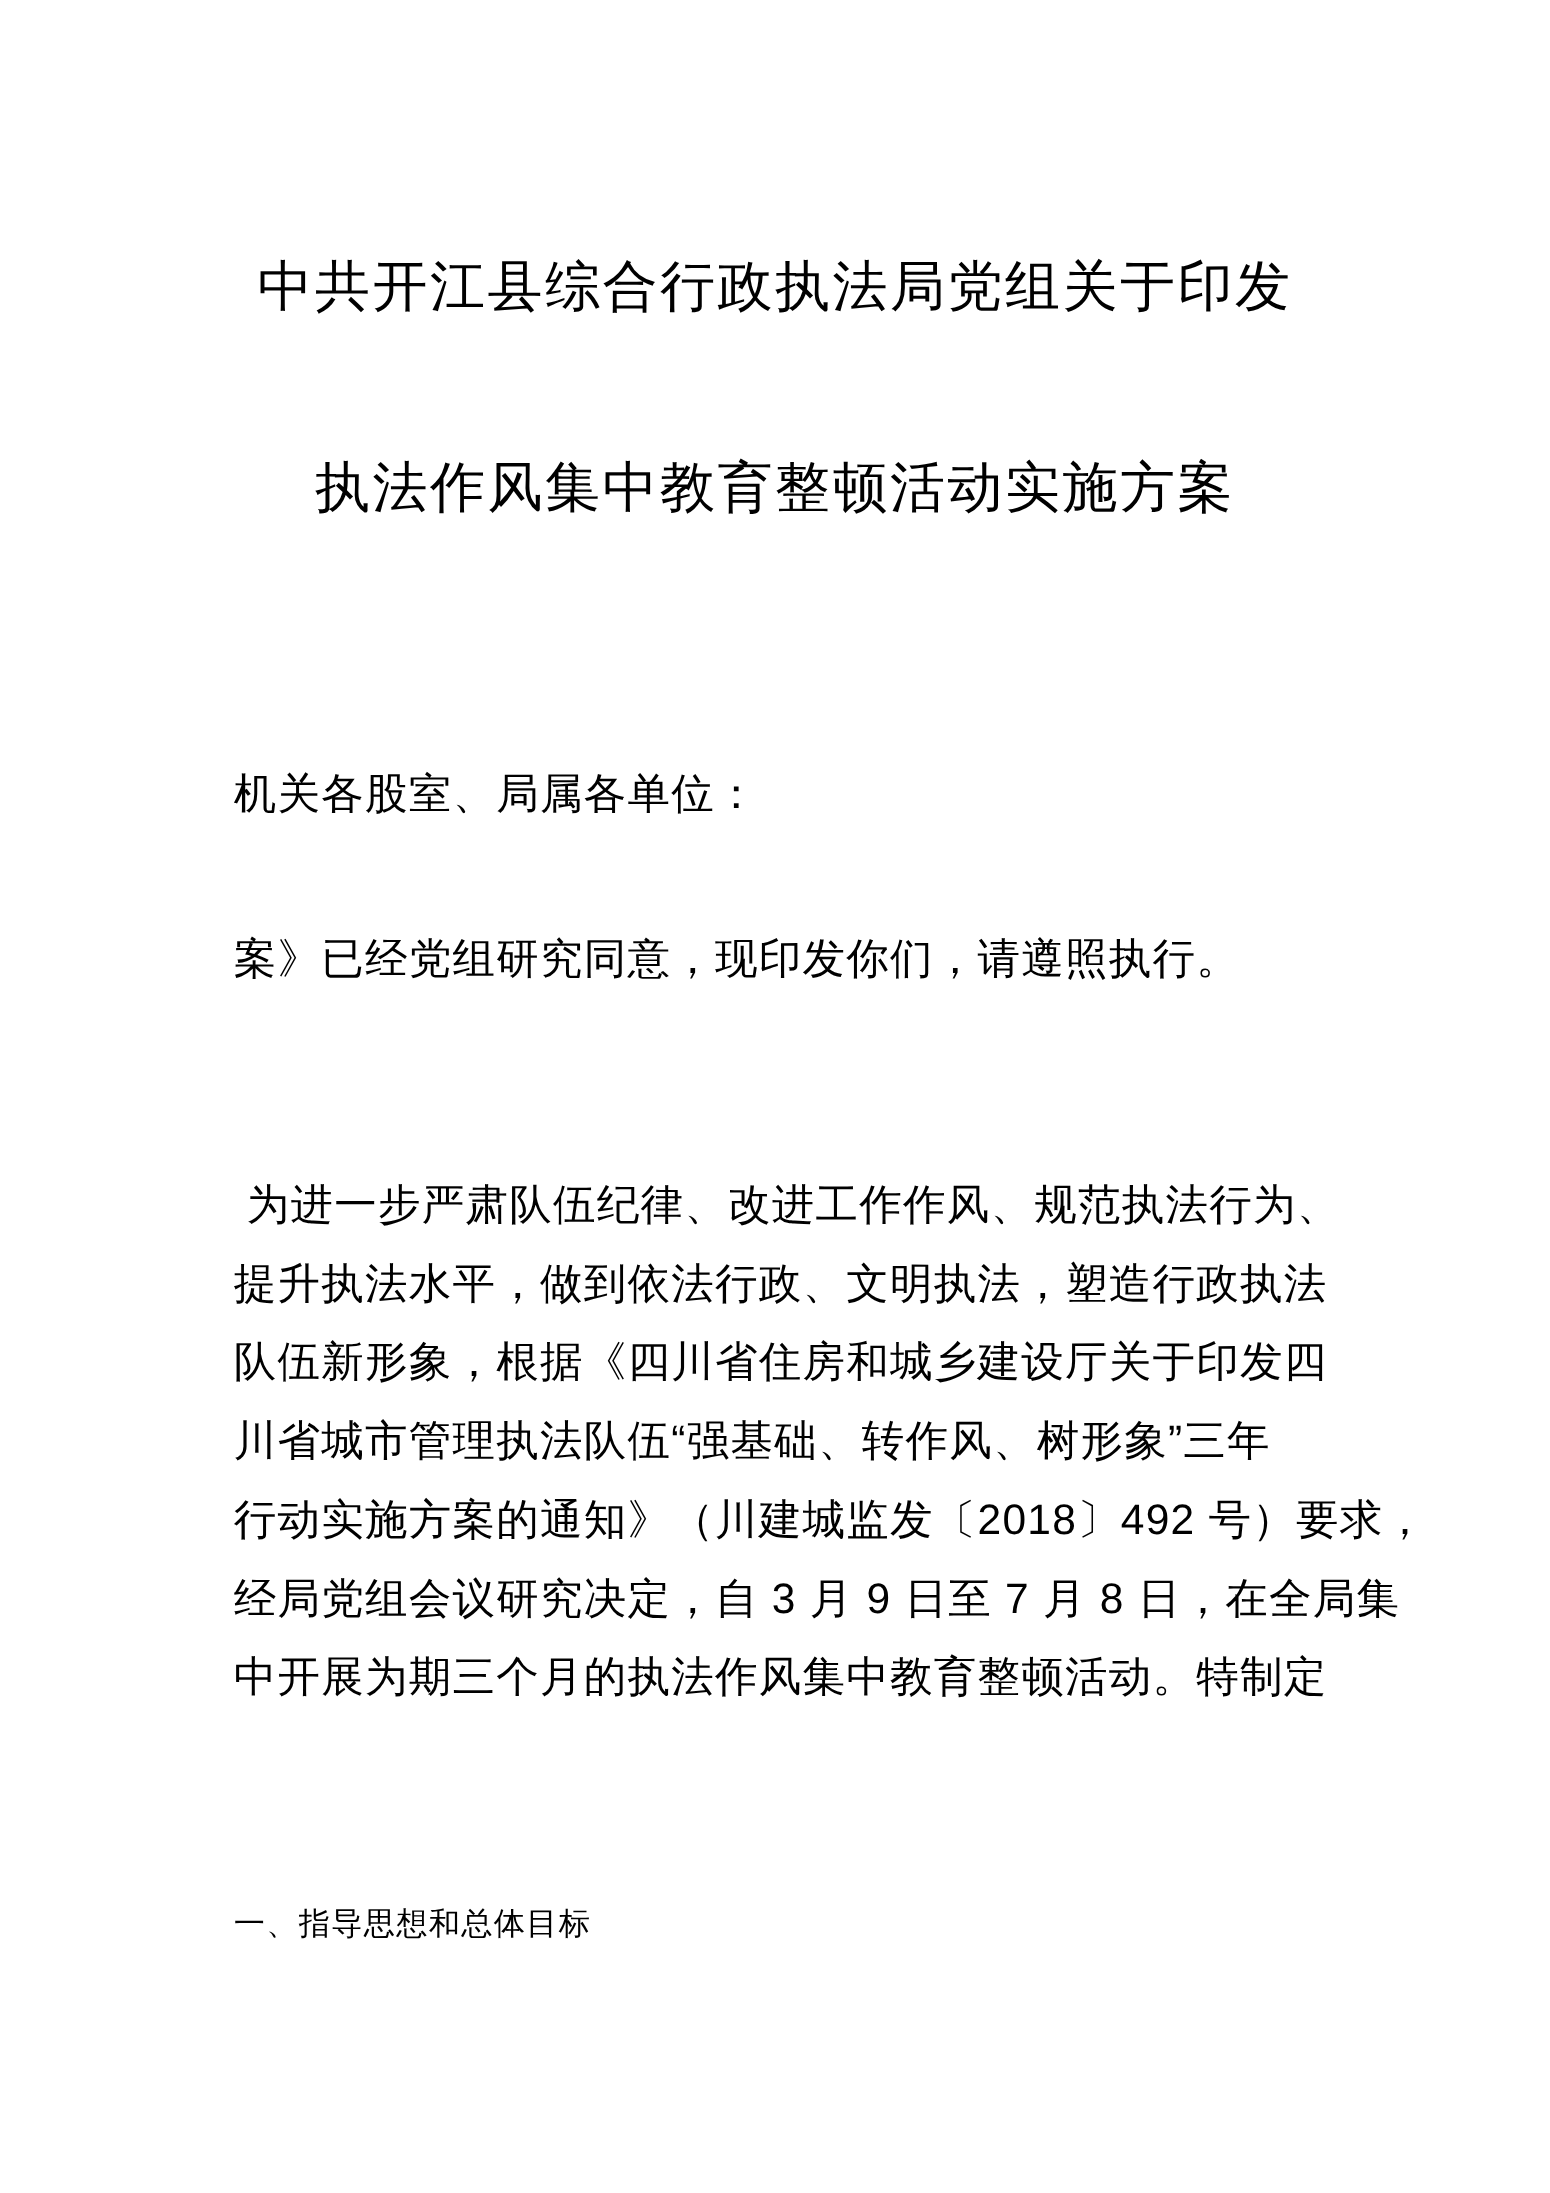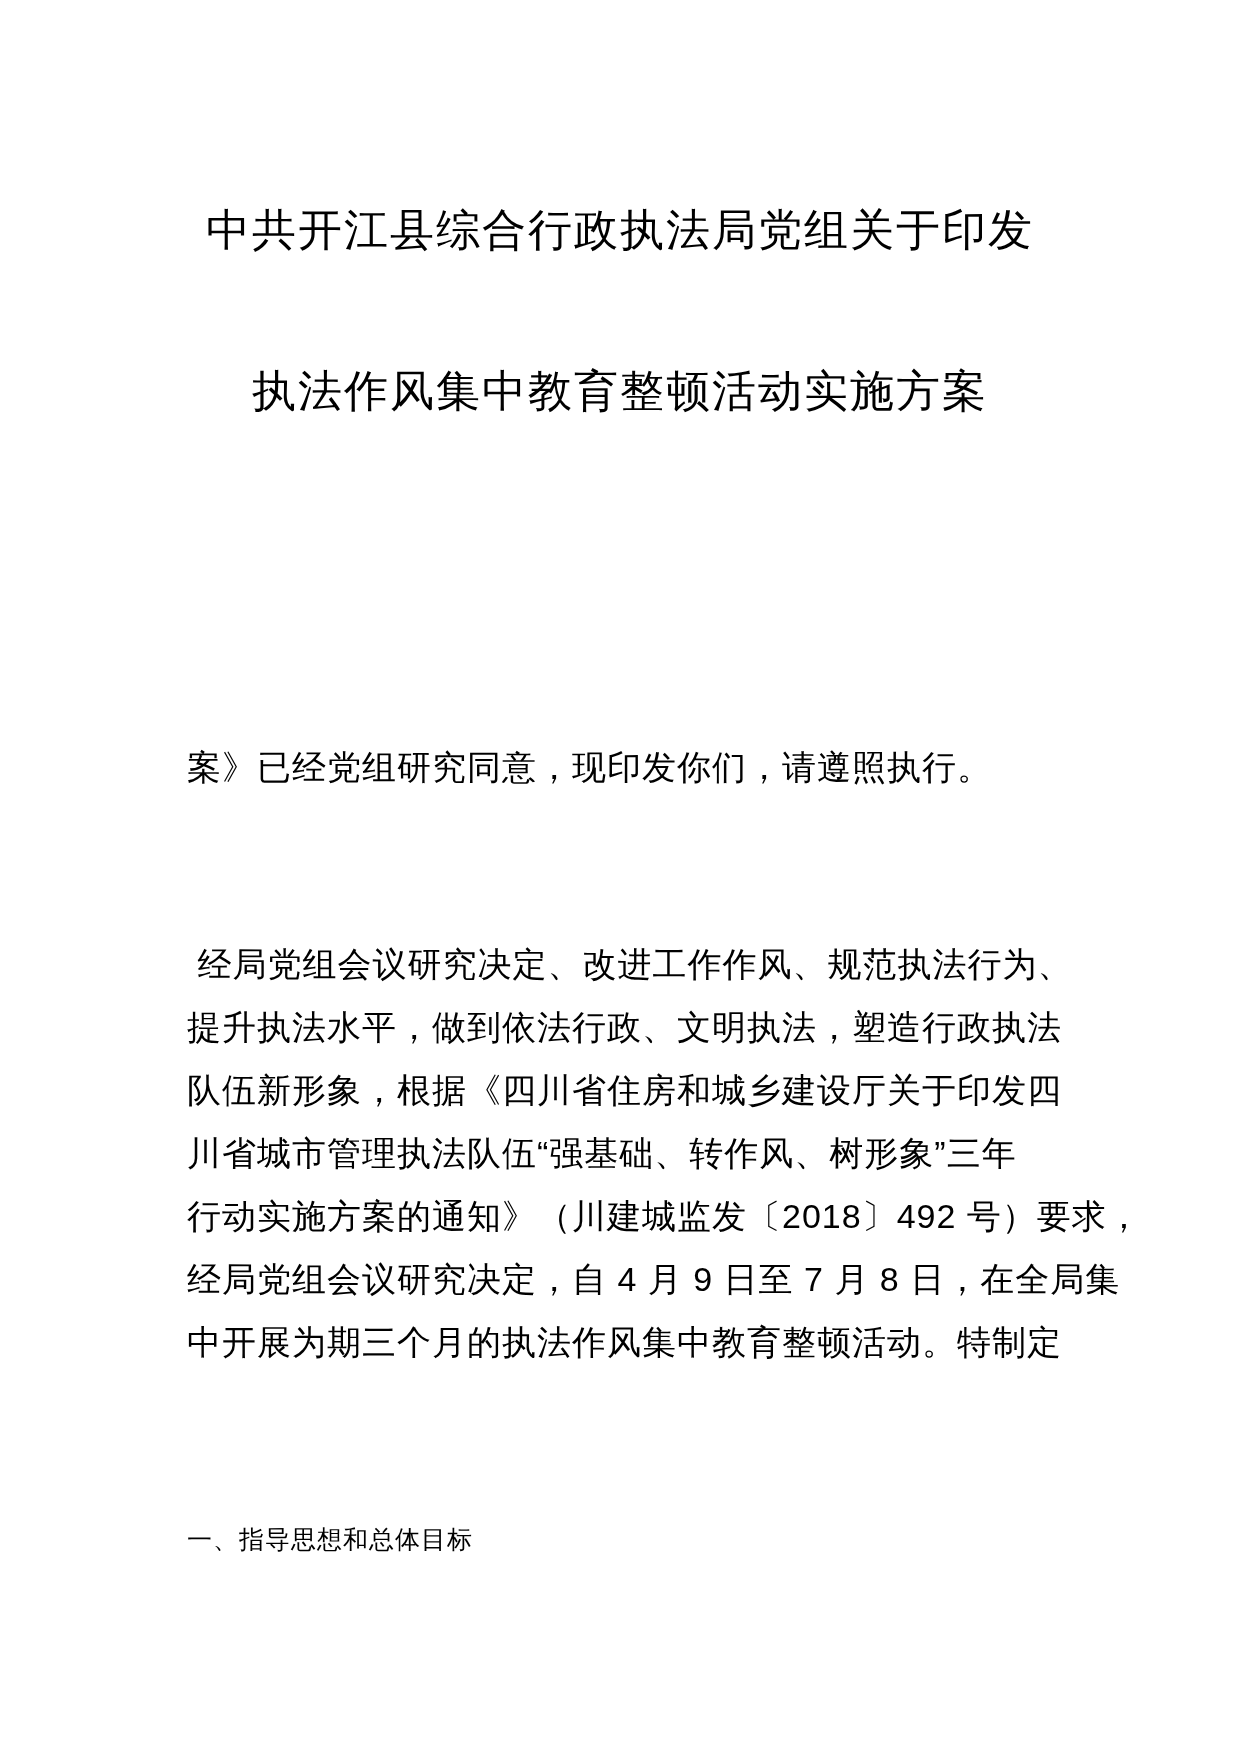--- a/index.html
+++ b/index.html
@@ -62,30 +62,31 @@
 </style>
 </head>
 <body>
 
 <div class="page">
 
   <h1 class="title title1">中共开江县综合行政执法局党组关于印发</h1>
 
   <h1 class="title title2">执法作风集中教育整顿活动实施方案</h1>
 
+  <p class="bodytext salutation">机关各股室、局属各单位：</p>
 
   <div class="bodytext para-forward">
     <div class="line">案》已经党组研究同意，现印发你们，请遵照执行。</div>
   </div>
 
   <div class="bodytext para-background">
-    <div class="line"> 经局党组会议研究决定、改进工作作风、规范执法行为、</div>
+    <div class="line"> 为进一步严肃队伍纪律、改进工作作风、规范执法行为、</div>
     <div class="line">提升执法水平，做到依法行政、文明执法，塑造行政执法</div>
     <div class="line">队伍新形象，根据《四川省住房和城乡建设厅关于印发四</div>
     <div class="line">川省城市管理执法队伍“强基础、转作风、树形象”三年</div>
     <div class="line">行动实施方案的通知》（川建城监发〔2018〕492 号）要求，</div>
-    <div class="line">经局党组会议研究决定，自 4 月 9 日至 7 月 8 日，在全局集</div>
+    <div class="line">经局党组会议研究决定，自 3 月 9 日至 7 月 8 日，在全局集</div>
     <div class="line">中开展为期三个月的执法作风集中教育整顿活动。特制定</div>
   </div>
 
   <h2 class="section-heading">一、指导思想和总体目标</h2>
 
 </div>
 
 </body></html>

